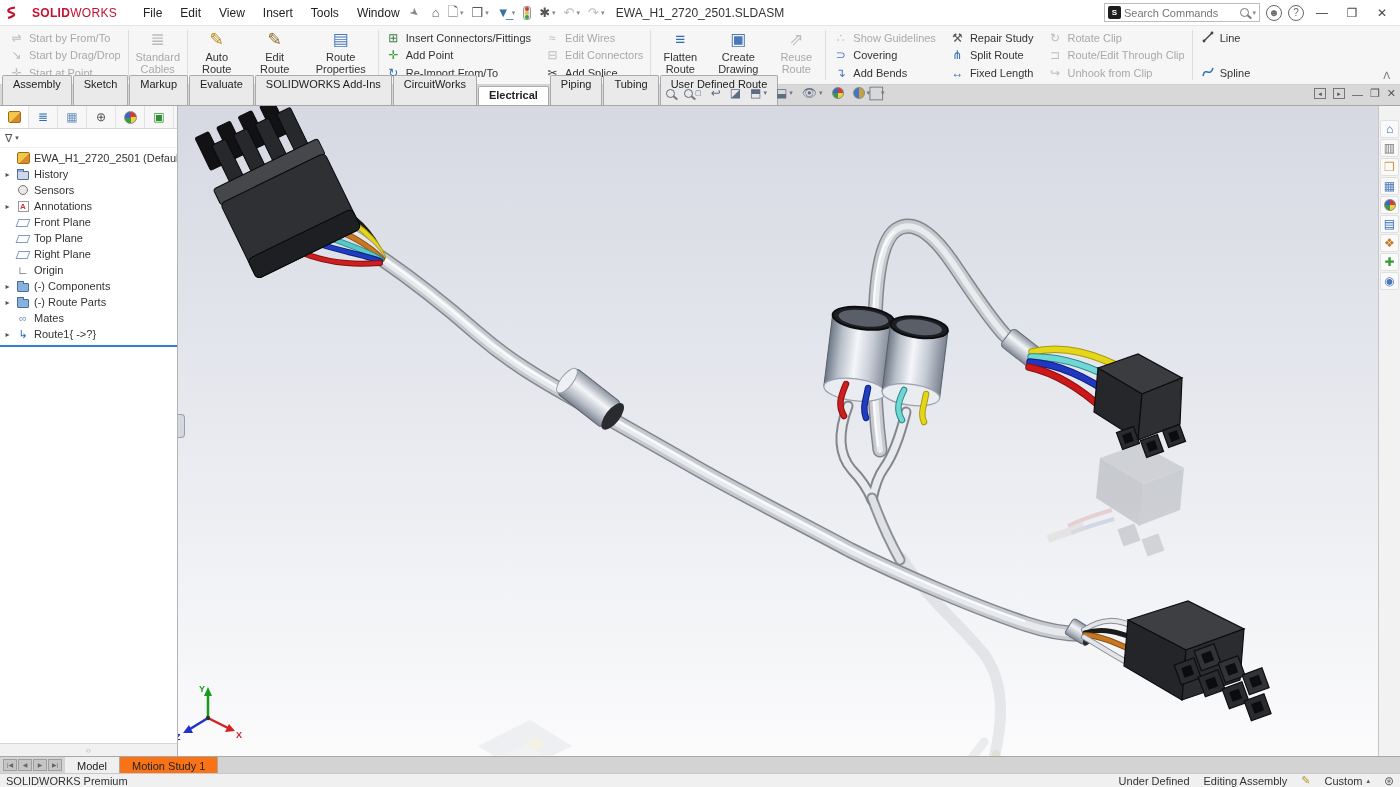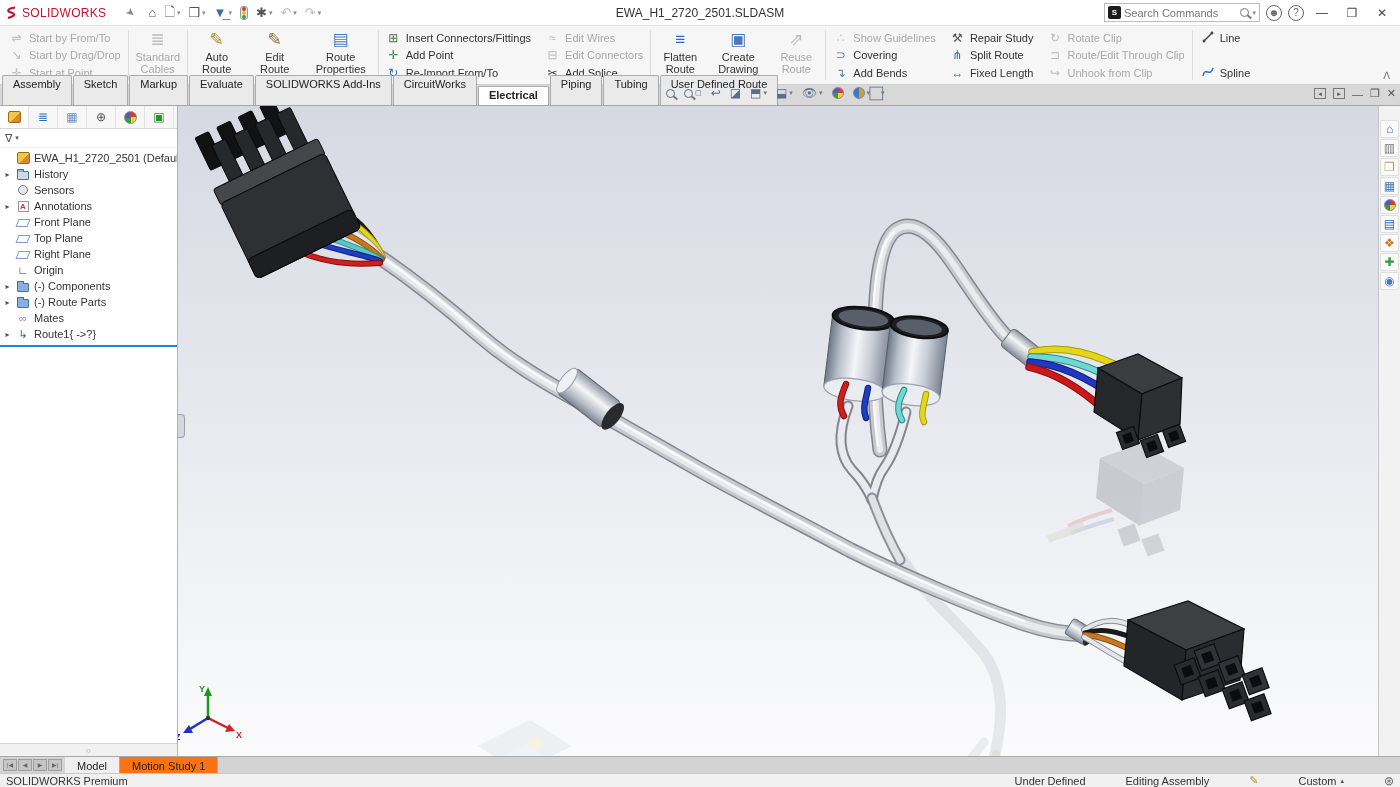--- a/index.html
+++ b/index.html
@@ -2,21 +2,21 @@
 <html><head>
 <meta charset="utf-8">
 <style>
   *{margin:0;padding:0;box-sizing:border-box;}
   html,body{width:1400px;height:787px;overflow:hidden;font-family:"Liberation Sans",sans-serif;}
   body{display:flex;flex-direction:column;background:#f0f0f0;font-size:11px;color:#333;}
 
   
   .titlebar{height:26px;flex:none;background:#fff;border-bottom:1px solid #e4e4e4;display:flex;align-items:center;padding:0 6px;position:relative;}
   .logo{display:flex;align-items:center;gap:3px;margin-right:18px;}
-  .logo .b{font-weight:normal;color:#c8102e;font-size:12px;letter-spacing:.3px;}
+  .logo .b{font-weight:bold;color:#c8102e;font-size:12px;letter-spacing:.3px;margin-left:10px;}
   .logo .l{color:#c8102e;font-size:12px;letter-spacing:.3px;}
   .menus{display:flex;gap:2px;}
   .menu{padding:3px 8px;font-size:12px;color:#222;}
   .pin{color:#8a8a8a;font-size:11px;margin:0 10px 0 2px;transform:rotate(40deg);display:inline-block;}
   .qat{display:flex;align-items:center;gap:2px;}
   .qbtn{display:flex;align-items:center;padding:2px 3px;color:#555;font-size:13px;}
   .qbtn .car{font-size:7px;color:#888;margin-left:2px;}
   .qbtn.dis{color:#bdbdbd;}
   .traffic{width:8px;height:14px;border-radius:3px;background:#e9e9e9;border:1px solid #9a9a9a;display:flex;flex-direction:column;align-items:center;justify-content:space-evenly;}
   .traffic i{width:4px;height:4px;border-radius:50%;display:block;}
@@ -94,34 +94,42 @@
 
   
   .sheetbar{height:17px;flex:none;background:#d3d3d3;border-top:1px solid #a8a8a8;display:flex;align-items:stretch;font-size:11px;}
   .navbtns{display:flex;align-items:center;gap:1px;padding:0 3px;}
   .nbtn{width:14px;height:12px;background:#c5c5c5;border:1px solid #9e9e9e;color:#666;font-size:6px;line-height:10px;text-align:center;}
   .stab{padding:1px 12px 0 12px;background:#f97316;border-right:1px solid #a8a8a8;display:flex;align-items:center;color:#222;}
   .stab.active{background:#efefef;font-weight:normal;}
 
   
   .statusbar{height:14px;flex:none;background:#f0f0f1;border-top:1px solid #c9c9c9;display:flex;align-items:center;padding:0 6px;gap:6px;color:#333;}
-  .sb-right{margin-left:auto;display:flex;align-items:center;gap:40px;}
+  .sb-right{margin-left:auto;display:flex;align-items:center;gap:14px;}
   .sb-custom{display:flex;align-items:center;gap:4px;}
   .sb-car{font-size:7px;color:#555;}
 </style>
 </head>
 <body>
 
 <div class="titlebar">
   <div class="logo">
     <svg width="13" height="14">
         <path d="M2 12 C9 10 10 8 5 6.5 C0 5 2 2.5 9 1.5" stroke="#c8102e" stroke-width="2.2" fill="none"></path>
       </svg>
     <span class="b">SOLID</span>
       <span class="l" style="margin-left:-3px">WORKS</span>
+  </div>
+  <div class="menus">
+    <span class="menu">File</span>
+    <span class="menu">Edit</span>
+    <span class="menu">View</span>
+    <span class="menu">Insert</span>
+    <span class="menu">Tools</span>
+    <span class="menu">Window</span>
   </div>
   <span class="pin">➤</span>
   <div class="qat">
     <span class="qbtn">
         <span>⌂</span>
       </span>
     <span class="qbtn">
         <span>🗋</span>
         <span class="car">▾</span>
       </span>

